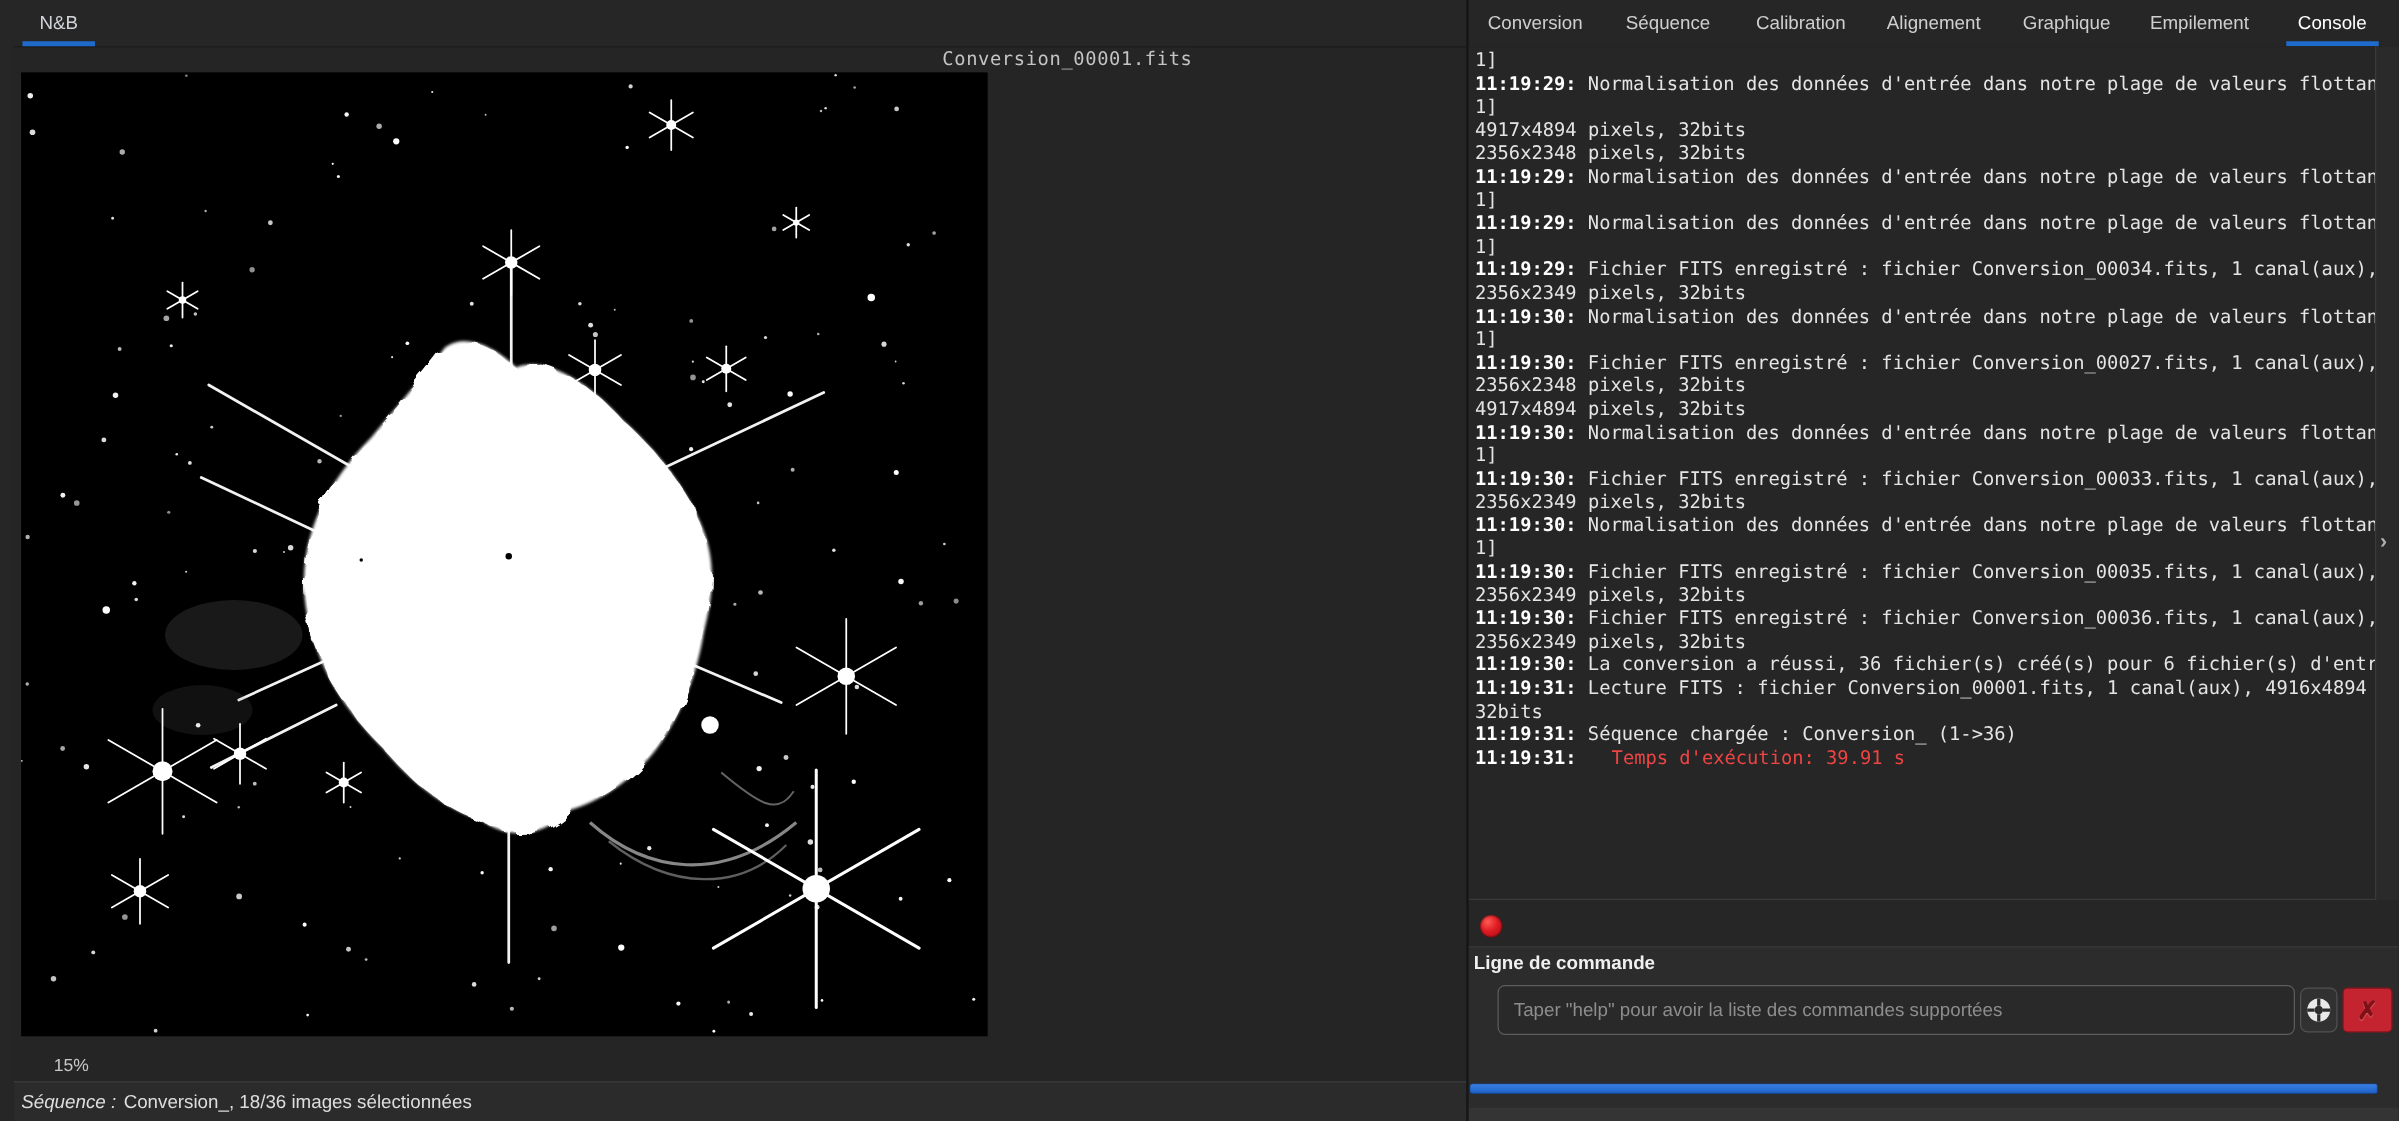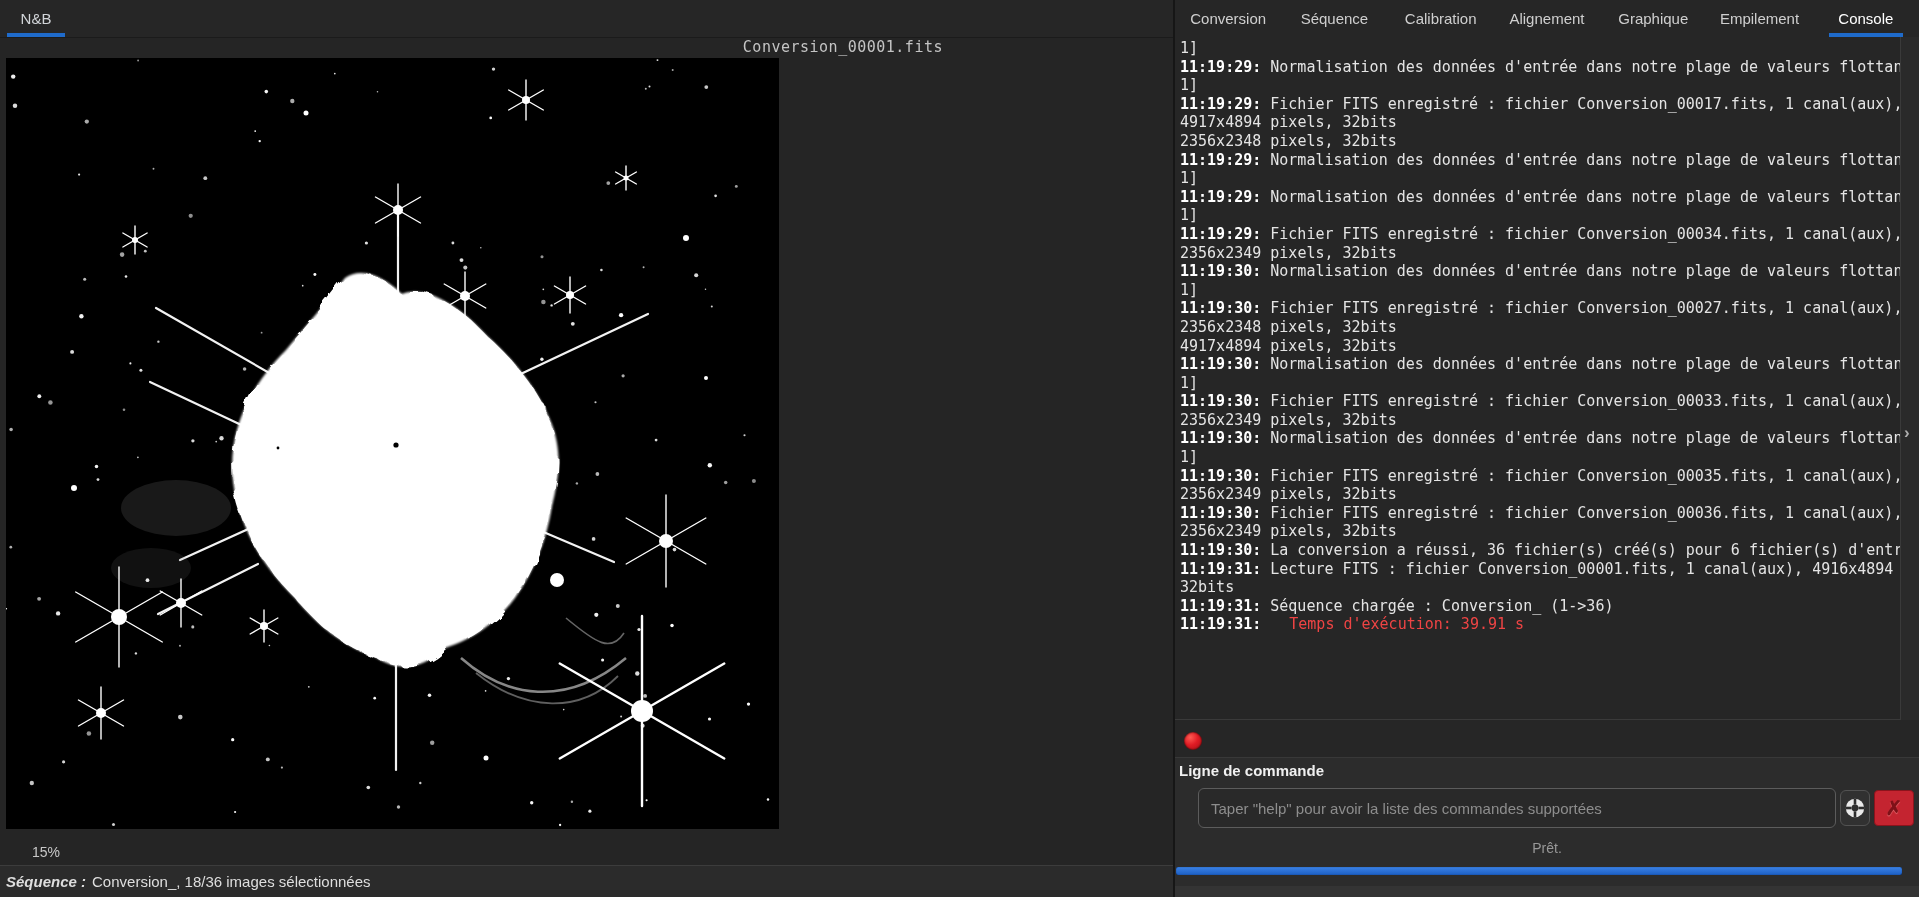--- a/index.html
+++ b/index.html
@@ -1,32 +1,32 @@
 <!DOCTYPE html>
 <html><head>
 <meta charset="utf-8">
 <style>
   html,body{margin:0;padding:0;}
   body{width:1919px;height:897px;overflow:hidden;background:#262626;
        font-family:"Liberation Sans",sans-serif;position:relative;color:#ddd;}
   
-  #left-panel{position:absolute;left:0;top:0;width:1173px;height:897px;background:#252525;}
+  #left-panel{position:absolute;left:11px;top:0;width:1173px;height:897px;background:#252525;}
   #left-tabbar{position:absolute;left:0;top:0;width:1173px;height:37px;background:#262626;border-bottom:1px solid #1b1b1b;}
   #nb-tab{position:absolute;left:7px;top:0;width:58px;height:37px;display:flex;align-items:center;justify-content:center;
           font-size:15px;color:#d2d5d9;cursor:default;}
   #nb-tab .tab-underline{position:absolute;left:0;bottom:0;width:100%;height:4px;background:#1f6bcb;}
   #viewport{position:absolute;left:0;top:38px;width:946px;height:827px;background:#252525;}
   #fits-img{position:absolute;left:6px;top:20px;width:773px;height:771px;background:#000;}
   #image-name{position:absolute;right:3px;top:0px;font-family:"DejaVu Sans Mono",monospace;
               font-size:15px;color:#c4c4c4;letter-spacing:.5px;}
   #zoom-level{position:absolute;left:32px;top:806px;font-size:14px;color:#c8c8c8;}
   #left-statusbar{position:absolute;left:0;top:865px;width:1173px;height:32px;background:#2b2b2b;
                   border-top:1px solid #3c3c3c;display:flex;align-items:center;padding-left:6px;box-sizing:border-box;
                   font-size:15px;color:#dedede;}
-  #left-statusbar .seq-prefix{font-weight:bold;font-style:italic;margin-right:6px;}
+  #left-statusbar .seq-prefix{font-weight:normal;font-style:italic;margin-right:6px;}
   
   #right-panel{position:absolute;left:1173px;top:0;width:746px;height:897px;background:#262626;border-left:2px solid #161616;box-sizing:border-box;padding-left:34px;}
   #right-tabbar{position:absolute;left:0;top:0;width:744px;height:37px;display:flex;background:#262626;border-bottom:1px solid #1b1b1b;}
   .rtab{flex:1 1 0;position:relative;display:flex;align-items:center;justify-content:center;
         font-size:15px;color:#cfcfcf;cursor:default;white-space:nowrap;}
   .rtab.active{color:#ffffff;}
   .rtab.active .tab-underline{position:absolute;bottom:0;left:50%;transform:translateX(-50%);width:74px;height:4px;background:#1f6bcb;}
   #console-wrap{position:absolute;left:0;top:37px;width:725px;height:683px;background:#262626;
                 border-bottom:1px solid #3a3a3a;overflow:hidden;box-sizing:border-box;}
   #console-log{padding:2px 0 0 5px;font-family:"DejaVu Sans Mono",monospace;font-size:15px;line-height:18.6px;}
@@ -307,21 +307,20 @@
         <span>Console</span>
         <div class="tab-underline"></div>
       </div>
     </div>
 
   <div id="console-wrap">
     <div id="console-log">
         <div class="cline"><span class="msg">1]</span></div>
         <div class="cline"><span class="ts">11:19:29:</span><span class="msg">Normalisation des données d'entrée dans notre plage de valeurs flottant</span></div>
         <div class="cline"><span class="msg">1]</span></div>
-        <div class="cline"><span class="ts">11:19:29:</span><span class="msg">Fichier FITS enregistré : fichier Conversion_00017.fits, 1 canal(aux),</span></div>
         <div class="cline"><span class="msg">4917x4894 pixels, 32bits</span></div>
         <div class="cline"><span class="msg">2356x2348 pixels, 32bits</span></div>
         <div class="cline"><span class="ts">11:19:29:</span><span class="msg">Normalisation des données d'entrée dans notre plage de valeurs flottant</span></div>
         <div class="cline"><span class="msg">1]</span></div>
         <div class="cline"><span class="ts">11:19:29:</span><span class="msg">Normalisation des données d'entrée dans notre plage de valeurs flottant</span></div>
         <div class="cline"><span class="msg">1]</span></div>
         <div class="cline"><span class="ts">11:19:29:</span><span class="msg">Fichier FITS enregistré : fichier Conversion_00034.fits, 1 canal(aux),</span></div>
         <div class="cline"><span class="msg">2356x2349 pixels, 32bits</span></div>
         <div class="cline"><span class="ts">11:19:30:</span><span class="msg">Normalisation des données d'entrée dans notre plage de valeurs flottant</span></div>
         <div class="cline"><span class="msg">1]</span></div>
@@ -364,18 +363,17 @@
           <line x1="11" y1="14.4" x2="11" y2="20.2"></line>
         <line x1="1.8" y1="11" x2="7.6" y2="11"></line>
           <line x1="14.4" y1="11" x2="20.2" y2="11"></line>
       </g>
     </svg>
   </div>
   <div id="clear-button">
     <span>✗</span>
   </div>
 
-  <div id="ready-status">Prêt.</div>
   <div id="progress-bar">
       <div id="progress-fill"></div>
     </div>
   <div id="bottom-strip"></div>
 </div>
 
 </body></html>

